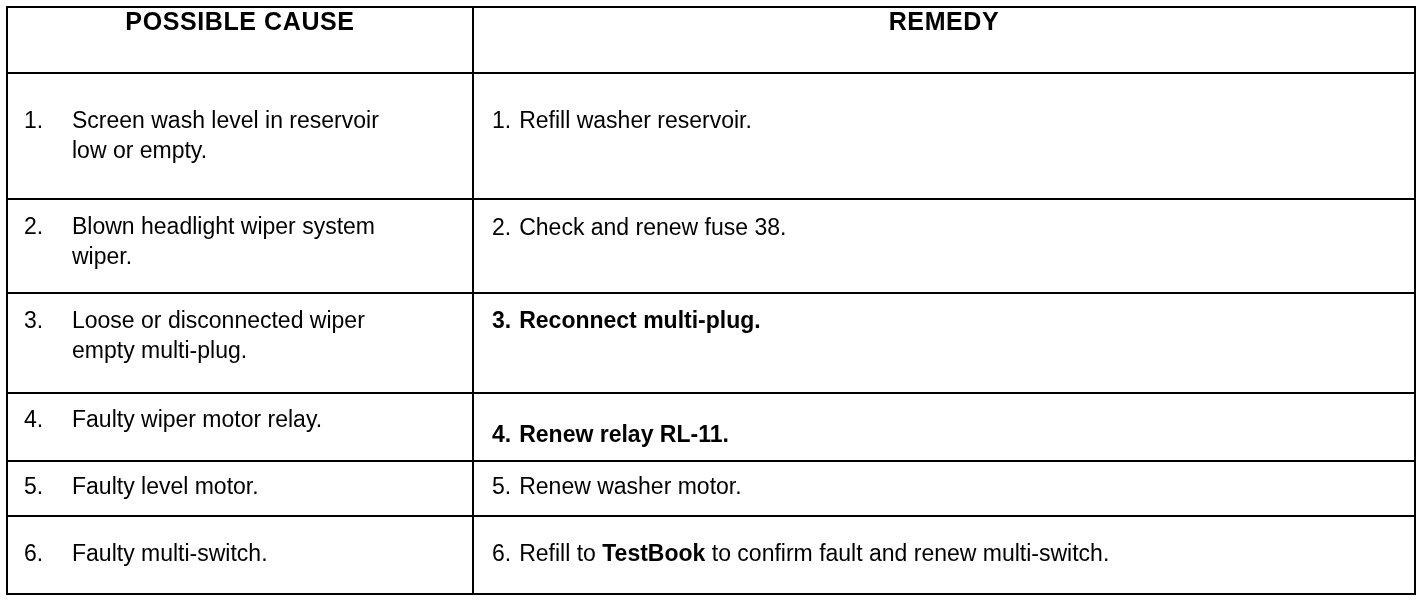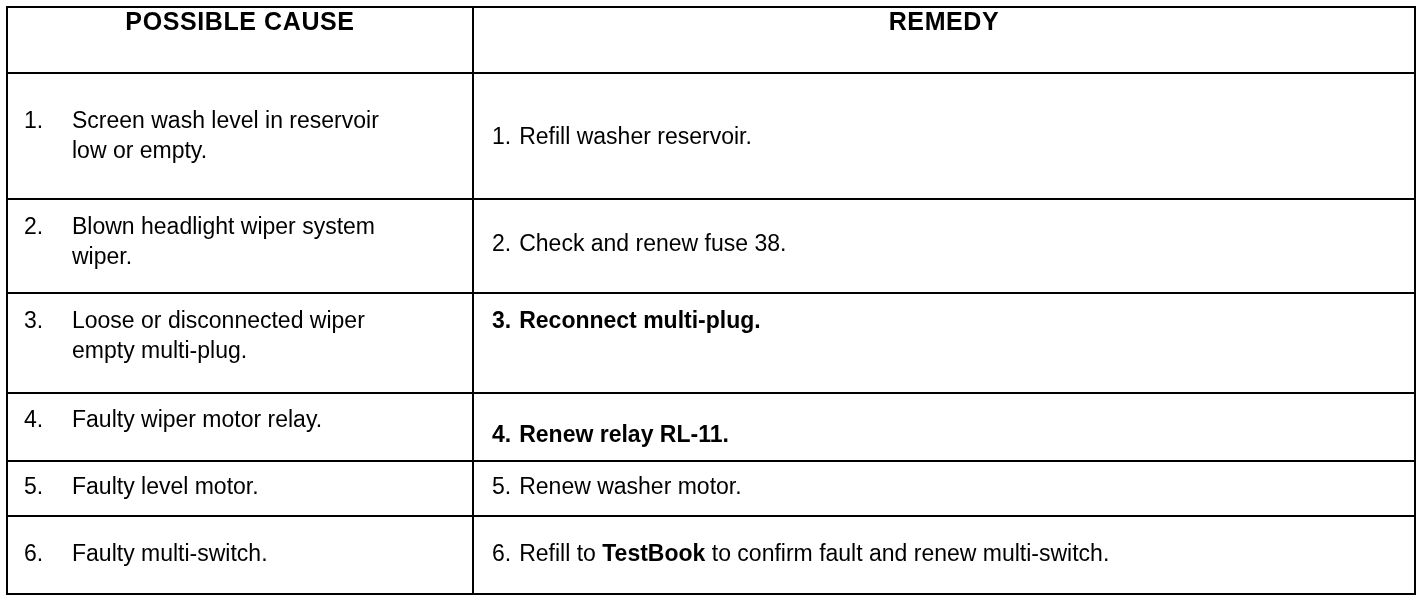--- a/index.html
+++ b/index.html
@@ -102,23 +102,23 @@
 
   
   tr.r1 .cause-cell, tr.r1 .remedy-cell { height: 124px; }
   tr.r2 .cause-cell, tr.r2 .remedy-cell { height: 92px; }
   tr.r3 .cause-cell, tr.r3 .remedy-cell { height: 98px; }
   tr.r4 .cause-cell, tr.r4 .remedy-cell { height: 55px; }
   tr.r5 .cause-cell, tr.r5 .remedy-cell { height: 53px; }
   tr.r6 .cause-cell, tr.r6 .remedy-cell { height: 76px; }
 
   tr.r1 .cause-inner  { padding-top: 32px; }
-  tr.r1 .remedy-inner { padding-top: 32px; margin-top: 16px; }
+  tr.r1 .remedy-inner { padding-top: 32px; }
   tr.r2 .cause-inner  { padding-top: 12px; }
-  tr.r2 .remedy-inner { padding-top: 29px; }
+  tr.r2 .remedy-inner { padding-top: 13px; }
   tr.r3 .cause-inner  { padding-top: 12px; }
   tr.r3 .remedy-inner { padding-top: 12px; font-weight: bold; }
   tr.r4 .cause-inner  { padding-top: 11px; }
   tr.r4 .remedy-inner { padding-top: 26px; font-weight: bold; }
   tr.r5 .cause-inner  { padding-top: 10px; }
   tr.r5 .remedy-inner { padding-top: 10px; }
   tr.r6 .cause-inner  { padding-top: 22px; }
   tr.r6 .remedy-inner { padding-top: 22px; }
 </style>
 </head>

